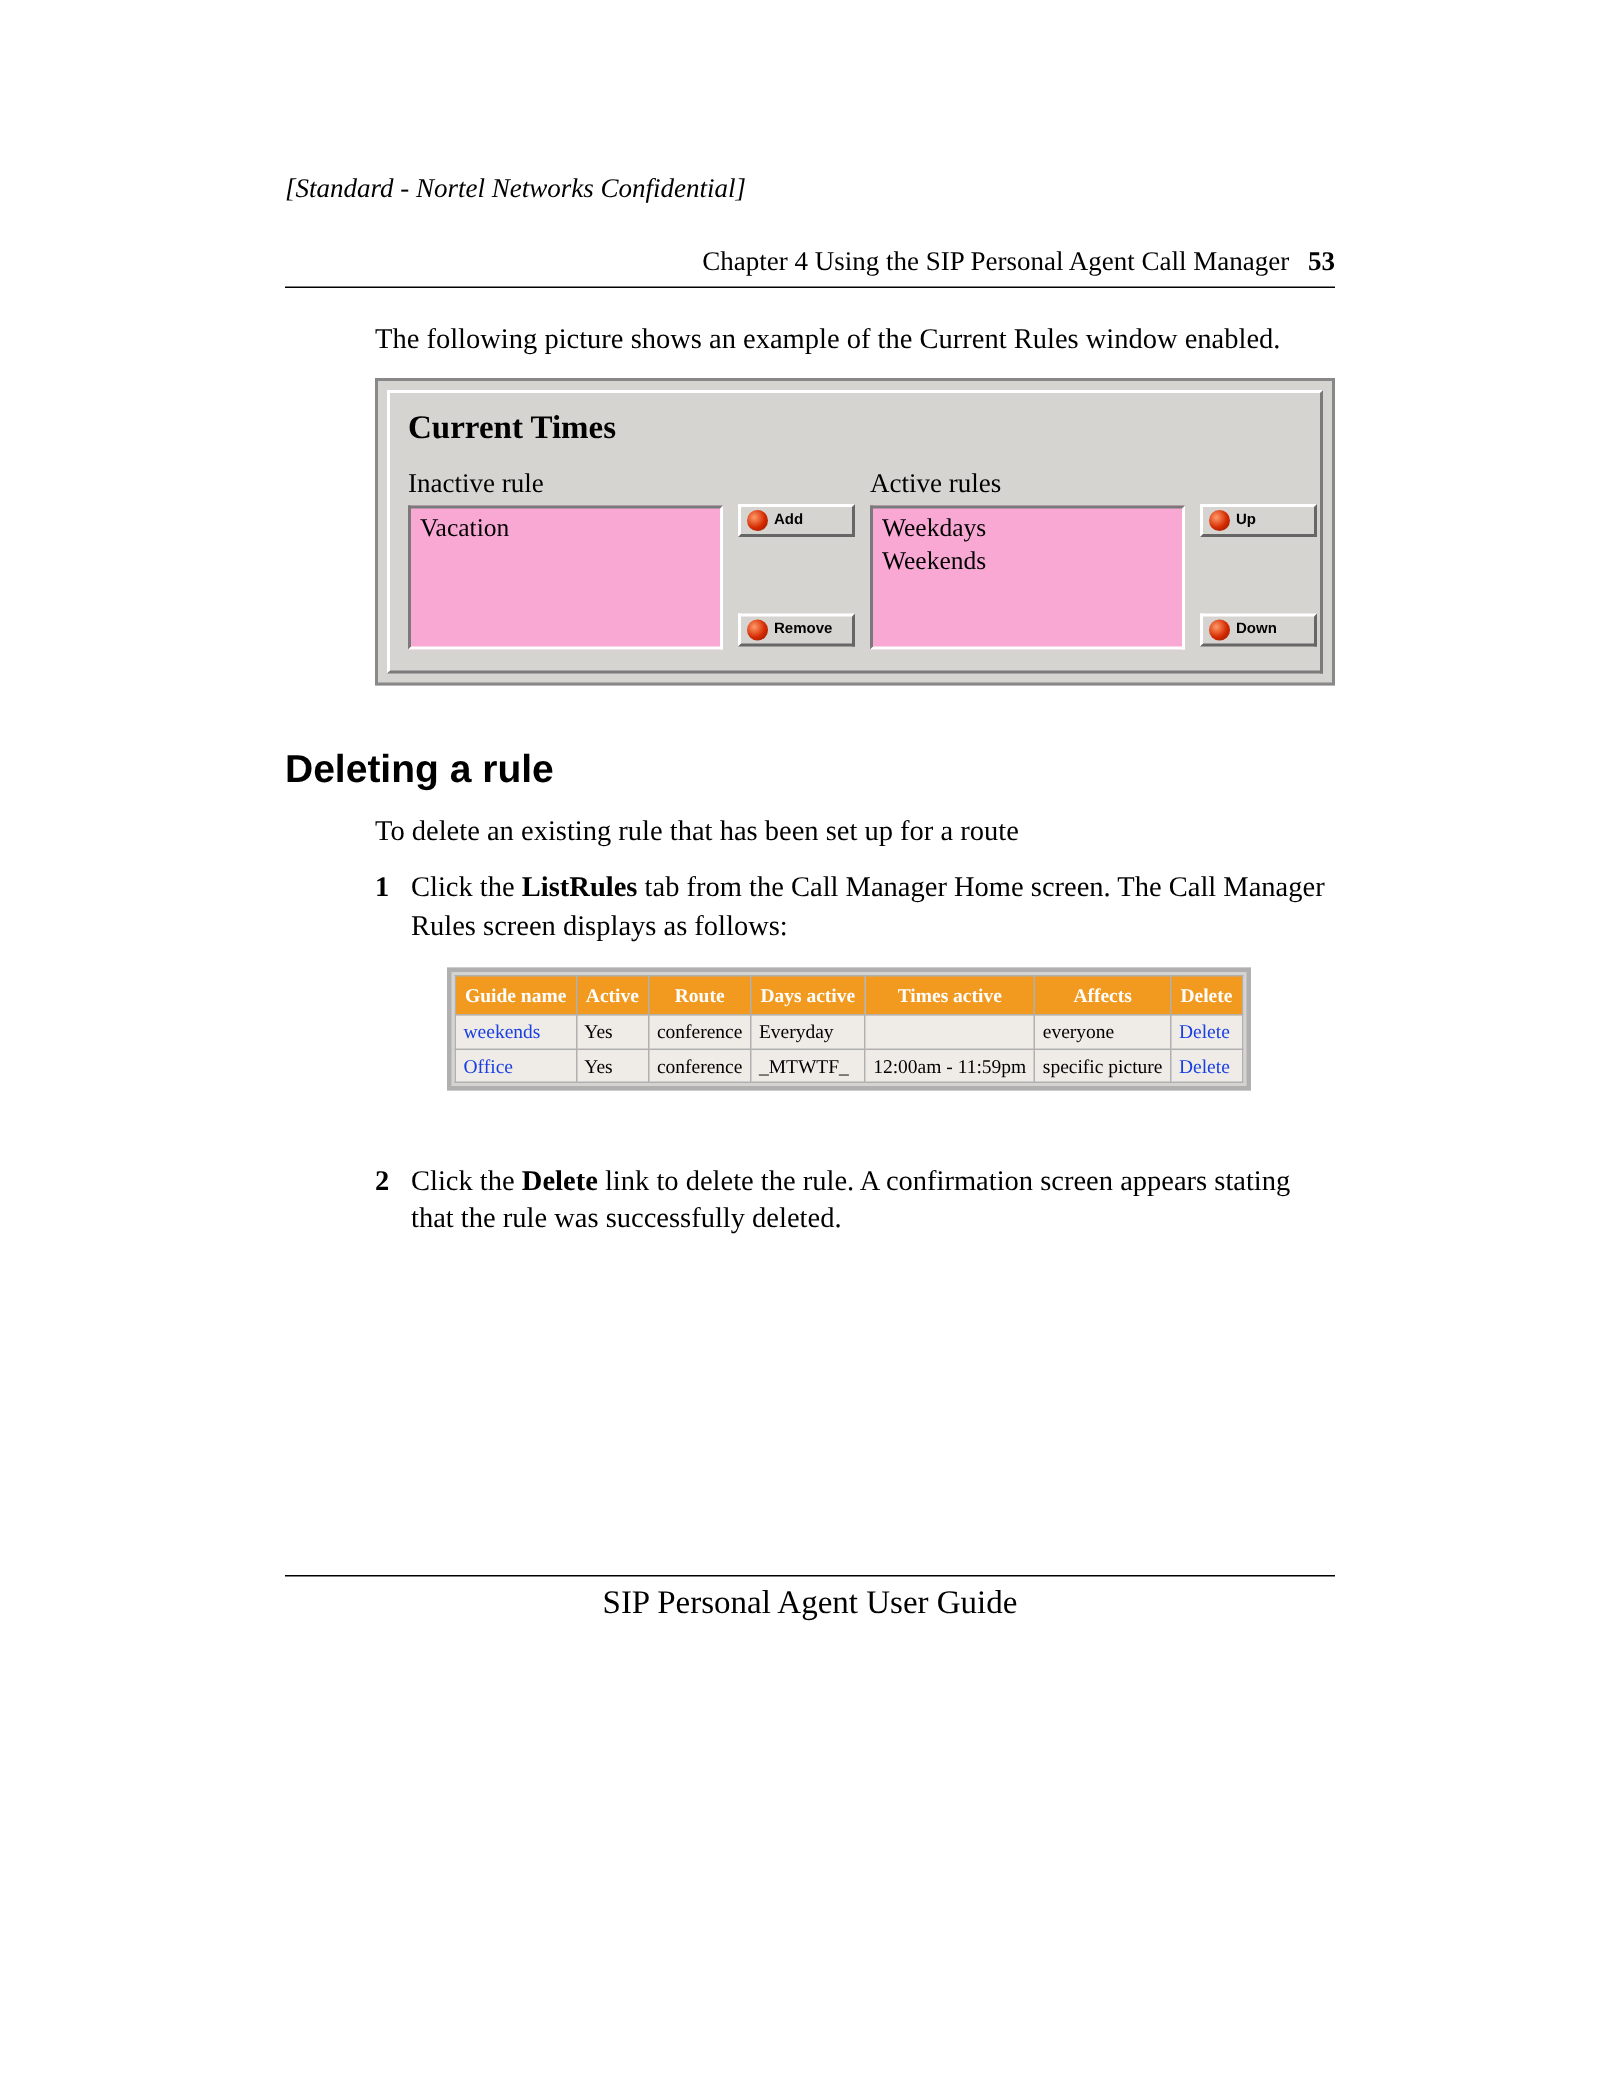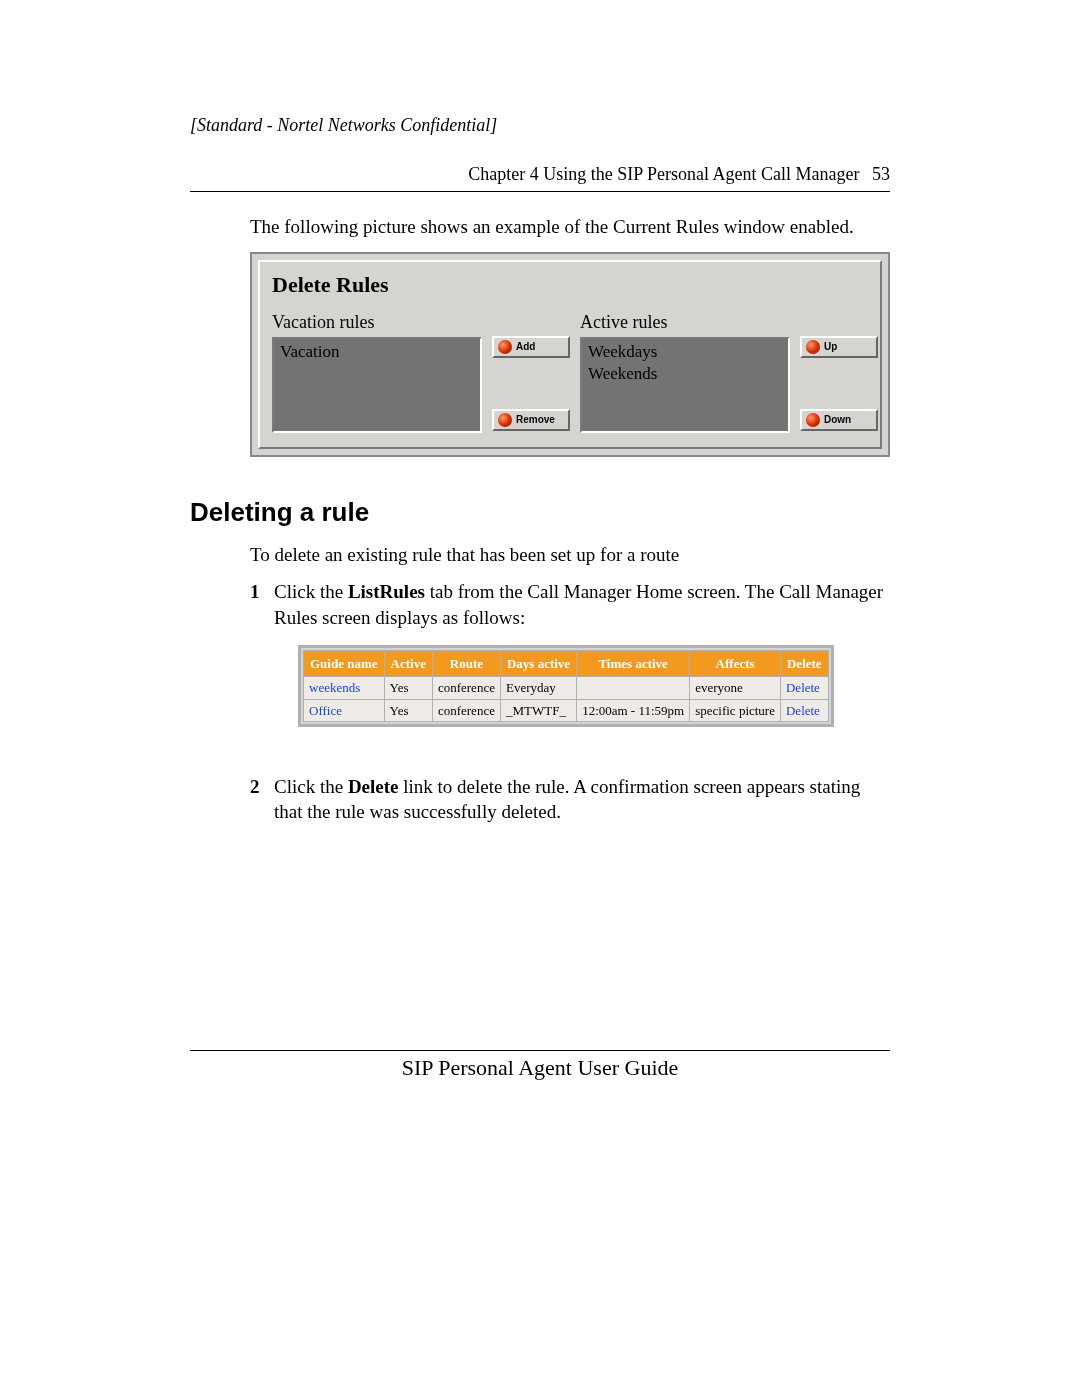--- a/index.html
+++ b/index.html
@@ -22,21 +22,21 @@
     font-size: 18px;
     margin-bottom: 28px;
   }
   .header-line {
     border-bottom: 1px solid #000;
     padding-bottom: 6px;
     margin-bottom: 22px;
     text-align: right;
     font-size: 18px;
   }
-  .header-line .pg { font-weight: normal; margin-left: 8px; }
+  .header-line .pg { font-weight: bold; margin-left: 8px; }
   .body-text {
     font-size: 19px;
     line-height: 1.35;
     margin-left: 60px;
     margin-bottom: 12px;
   }
   .section-heading {
     font-family: Arial, Helvetica, sans-serif;
     font-weight: bold;
     font-size: 26px;
@@ -85,21 +85,21 @@
     font-weight: bold;
     font-size: 22px;
     margin-bottom: 14px;
   }
   .rules-cols { display: flex; gap: 4px; }
   .rules-col { display: flex; flex-direction: column; }
   .col-label { font-size: 18px; margin-bottom: 4px; }
   .listbox {
     width: 210px;
     height: 96px;
-    background: #737373;
+    background: #f9a8d4;
     border-top: 2px solid #7a7a7a;
     border-left: 2px solid #7a7a7a;
     border-right: 2px solid #fff;
     border-bottom: 2px solid #fff;
     font-size: 17px;
     padding: 2px 6px;
     box-sizing: border-box;
     line-height: 1.3;
   }
   .btn-col {
@@ -190,24 +190,24 @@
 
   <div class="header-line">
     <span>Chapter 4  Using the SIP Personal Agent Call Manager</span>
     <span class="pg">53</span>
   </div>
 
   <div class="body-text">The following picture shows an example of the Current Rules window enabled.</div>
 
   <div class="panel-wrap">
     <div class="panel-inner">
-      <div class="panel-title">Delete Rules</div>
+      <div class="panel-title">Current Times</div>
       <div class="rules-cols">
         <div class="rules-col">
-          <div class="col-label">Vacation rules</div>
+          <div class="col-label">Inactive rule</div>
           <div class="listbox">
             <div>Vacation</div>
           </div>
         </div>
         <div class="btn-col">
           <div class="win-btn">
             <span class="red-dot"></span>
             <span>Add</span>
           </div>
           <div class="win-btn">

